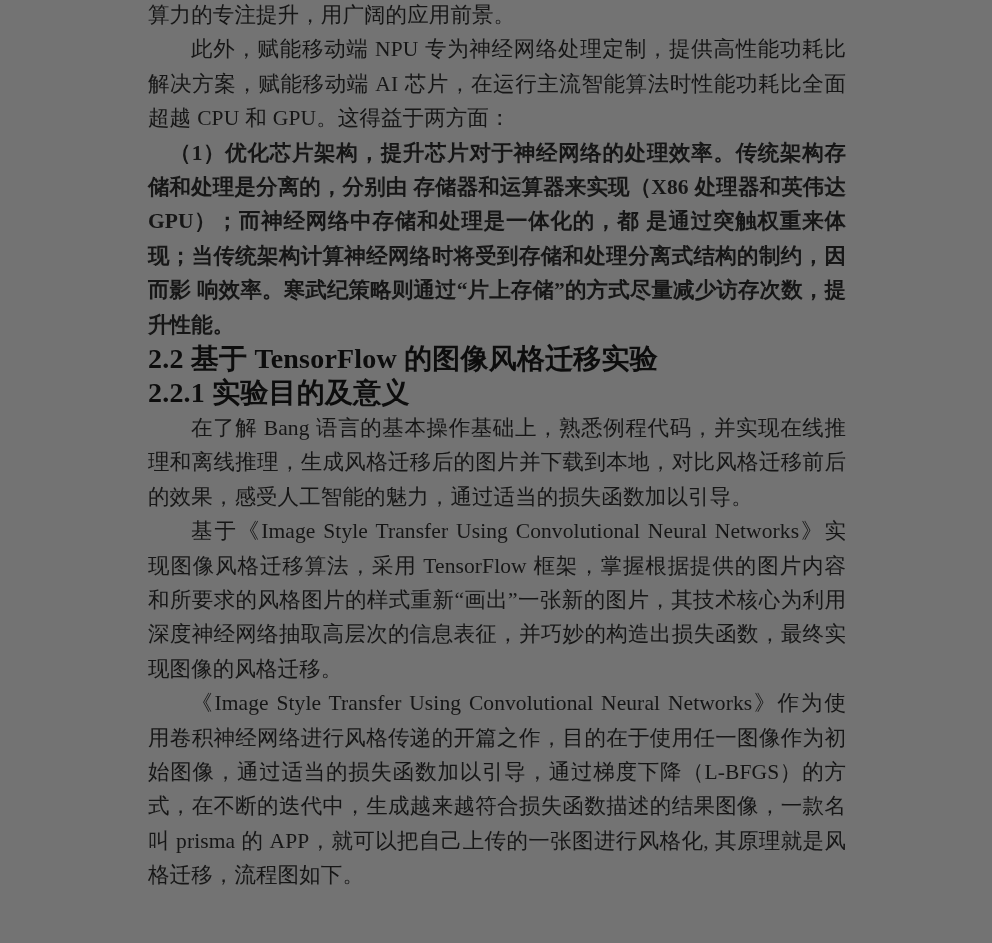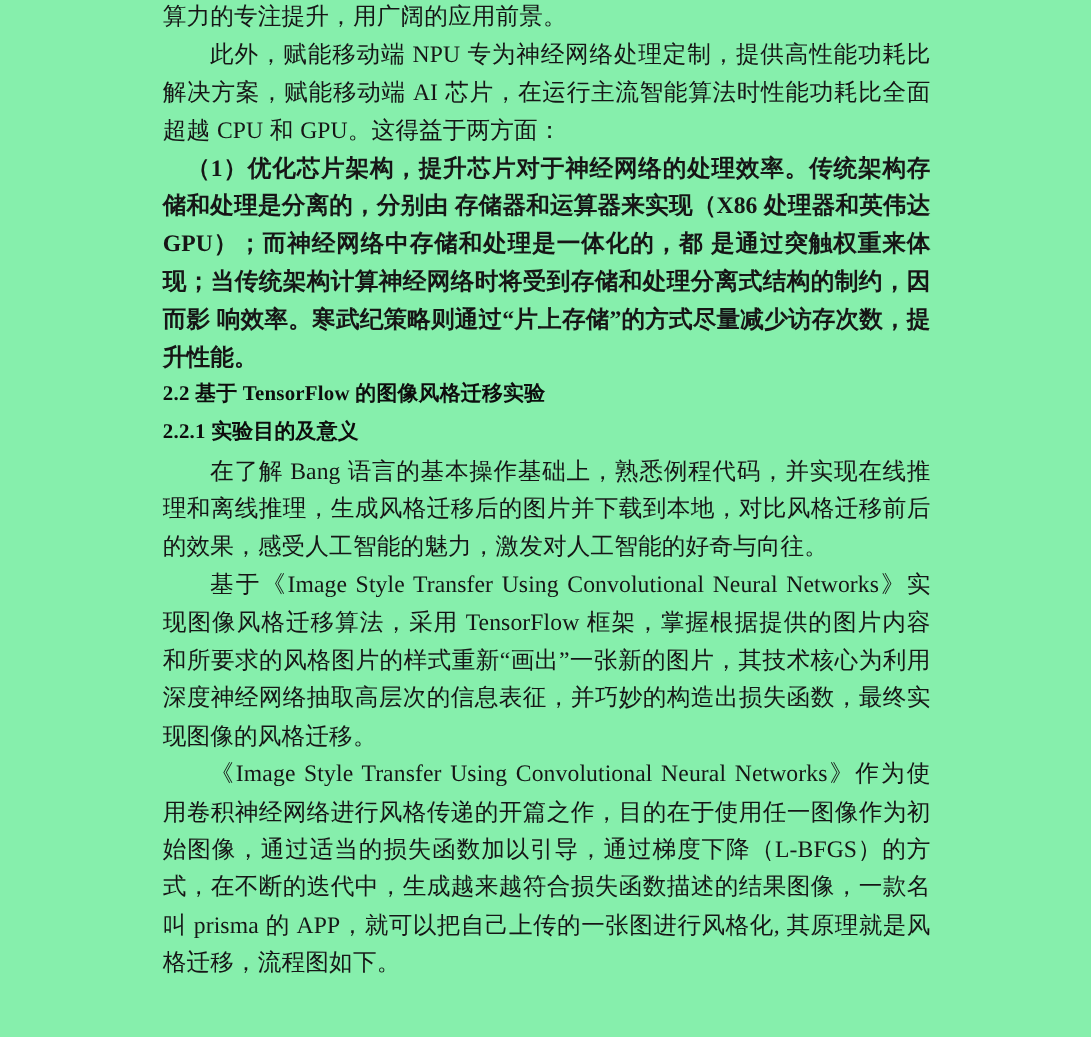--- a/index.html
+++ b/index.html
@@ -14,21 +14,21 @@
     font-family: "Liberation Serif", "DejaVu Serif", serif;
     color: #141414;
     -webkit-font-smoothing: antialiased;
   }
   .page {
     position: relative;
     width: 992px;
     height: 943px;
     box-sizing: border-box;
     padding: 12px;
-    background: #86efac;
+    background: #737373;
   }
   .content {
     position: absolute;
     left: 148px;
     top: -2px;
     width: 698px;
   }
   p, h2, h3 {
     margin: 0;
     padding: 0;
@@ -44,21 +44,21 @@
     color: #161616;
   }
   .para.no-indent {
     text-indent: 0;
   }
   .para.list-indent {
     text-indent: 1em;
     font-weight: bold;
   }
   .heading {
-    font-size: 19px;
+    font-size: 28px;
     line-height: 34.4px;
     font-weight: bold;
     text-indent: 0;
     text-align: left;
     letter-spacing: 0.2px;
     color: #0d0d0d;
   }
   
   .page { filter: none; }
 </style>
@@ -72,21 +72,21 @@
 
     <p class="para">此外，赋能移动端 NPU 专为神经网络处理定制，提供高性能功耗比解决方案，赋能移动端 AI 芯片，在运行主流智能算法时性能功耗比全面超越 CPU 和 GPU。这得益于两方面：</p>
 
     <p class="para list-indent">（1）优化芯片架构，提升芯片对于神经网络的处理效率。传统架构存储和处理是分离的，分别由 存储器和运算器来实现（X86 处理器和英伟达 GPU）；而神经网络中存储和处理是一体化的，都 是通过突触权重来体现；当传统架构计算神经网络时将受到存储和处理分离式结构的制约，因而影 响效率。寒武纪策略则通过“片上存储”的方式尽量减少访存次数，提升性能。</p>
 
 
     <h2 class="heading">2.2 基于 TensorFlow 的图像风格迁移实验</h2>
 
     <h3 class="heading">2.2.1 实验目的及意义</h3>
 
-    <p class="para">在了解 Bang 语言的基本操作基础上，熟悉例程代码，并实现在线推理和离线推理，生成风格迁移后的图片并下载到本地，对比风格迁移前后的效果，感受人工智能的魅力，激发对人工智能的好奇与向往。</p>
+    <p class="para">在了解 Bang 语言的基本操作基础上，熟悉例程代码，并实现在线推理和离线推理，生成风格迁移后的图片并下载到本地，对比风格迁移前后的效果，感受人工智能的魅力，通过适当的损失函数加以引导。</p>
 
     <p class="para">基于《Image Style Transfer Using Convolutional Neural Networks》实现图像风格迁移算法，采用 TensorFlow 框架，掌握根据提供的图片内容和所要求的风格图片的样式重新“画出”一张新的图片，其技术核心为利用深度神经网络抽取高层次的信息表征，并巧妙的构造出损失函数，最终实现图像的风格迁移。</p>
 
 
     <p class="para">《Image Style Transfer Using Convolutional Neural Networks》作为使用卷积神经网络进行风格传递的开篇之作，目的在于使用任一图像作为初始图像，通过适当的损失函数加以引导，通过梯度下降（L-BFGS）的方式，在不断的迭代中，生成越来越符合损失函数描述的结果图像，一款名叫 prisma 的 APP，就可以把自己上传的一张图进行风格化, 其原理就是风格迁移，流程图如下。</p>
 
   </div>
 </div>
 
 </body></html>

